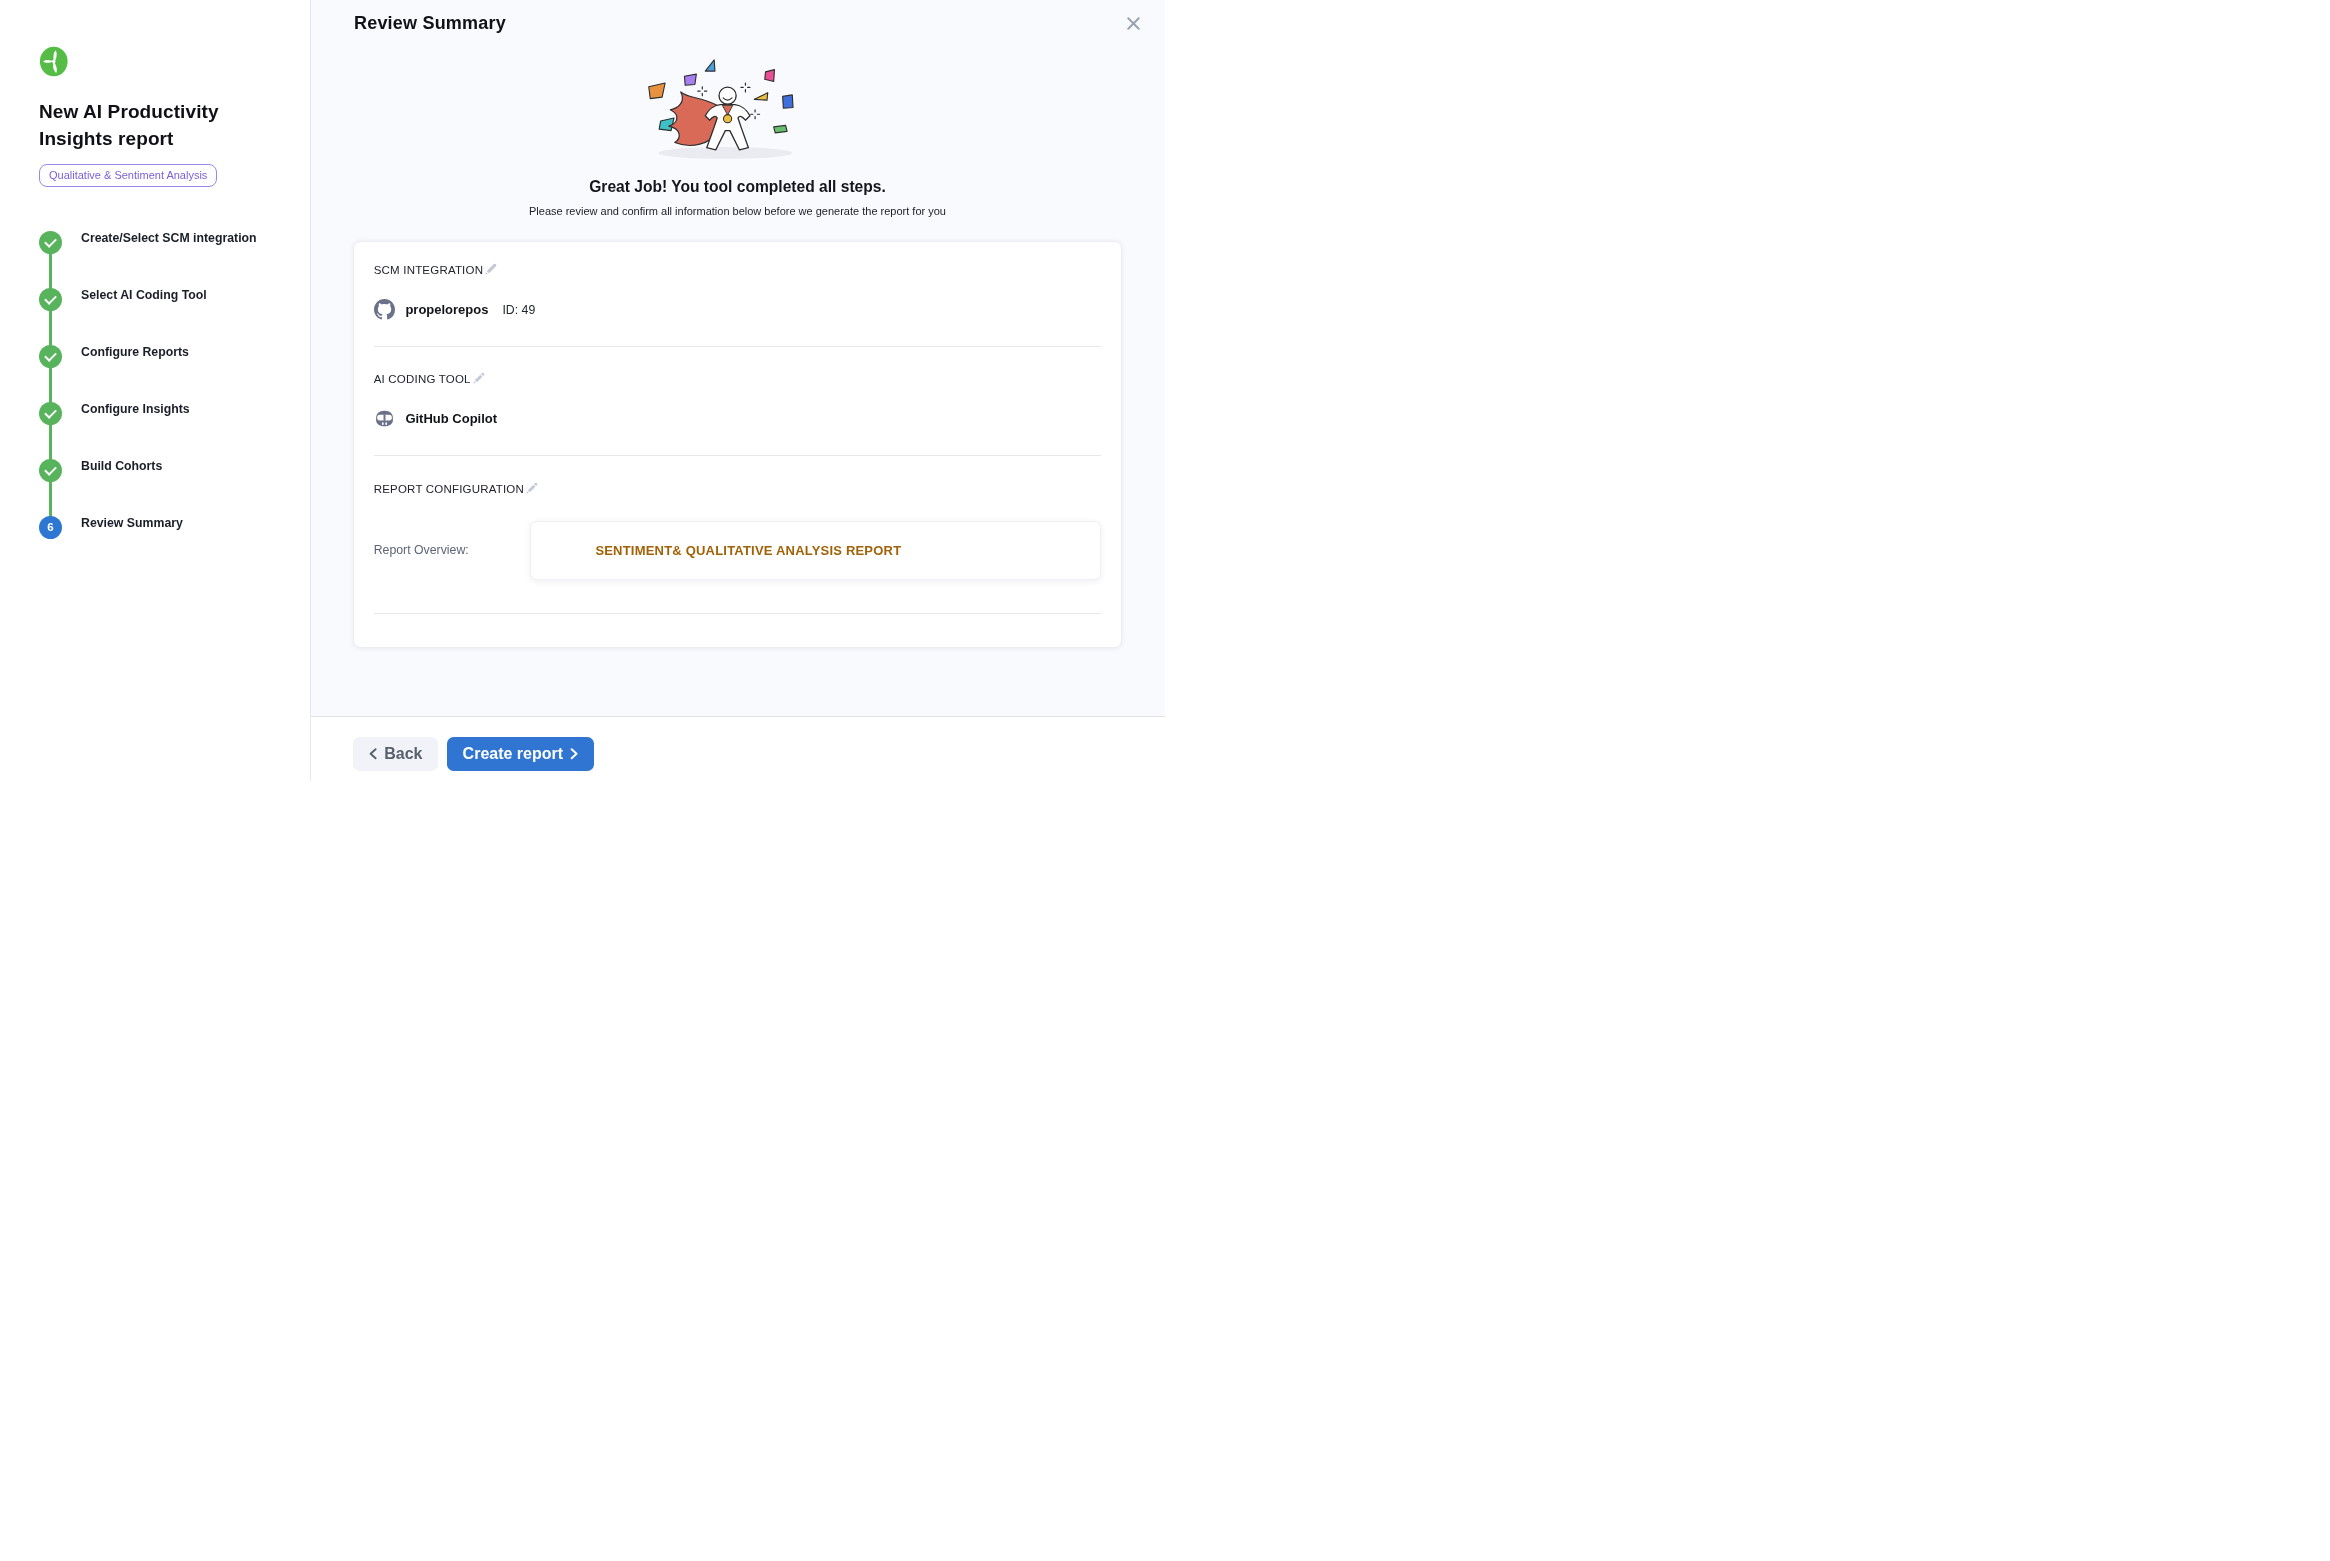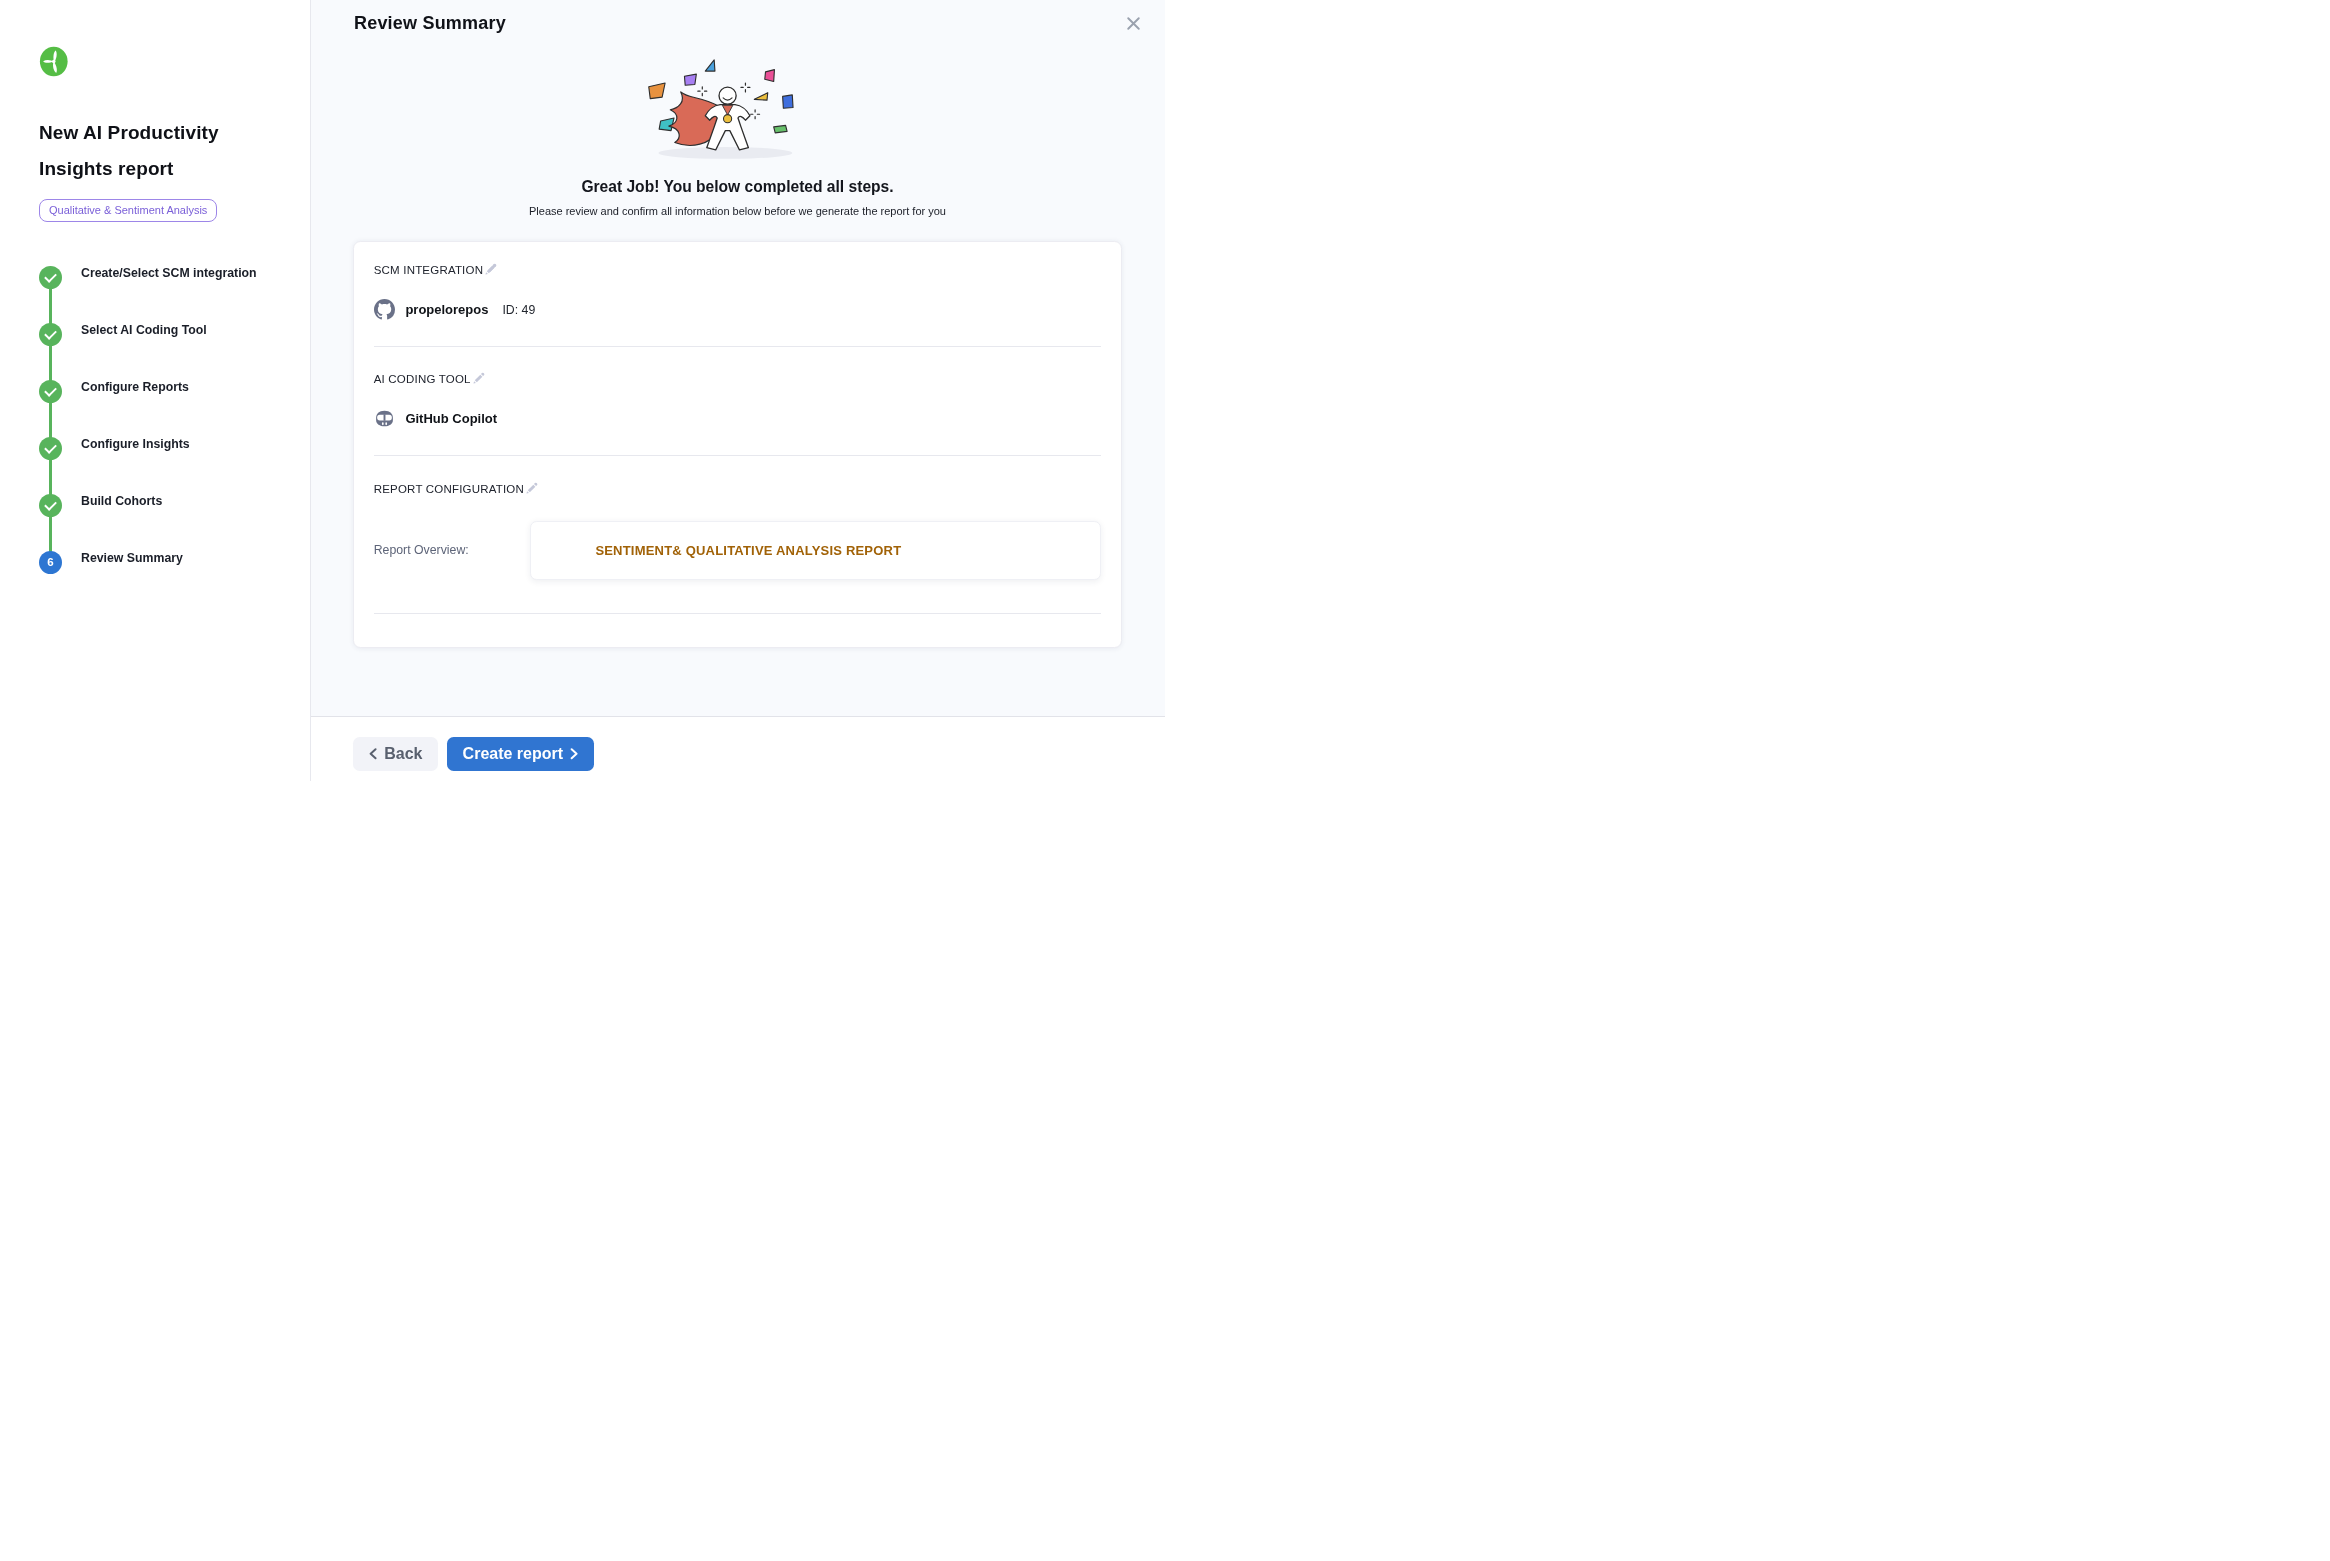--- a/index.html
+++ b/index.html
@@ -7,21 +7,21 @@
     width:1165px;height:781px;display:flex;overflow:hidden;position:relative;
     font-family:"Liberation Sans", sans-serif;color:#14161d;background:#fff;
   }
   
   .sidebar{
     width:311px;min-width:311px;box-sizing:border-box;background:#fff;
     border-right:0.8px solid #e7e8ee;padding:46px 29.5px 0 39px;
   }
   .logo{width:29.5px;height:31px;}
   .sidebar-title{
-    margin:38px 0 0 0;font-size:19px;line-height:36px;font-weight:700;
+    margin:21px 0 0 0;font-size:19px;line-height:27px;font-weight:700;
     color:#0f1117;max-width:234px;letter-spacing:0.1px;
   }
   .badge{
     display:inline-block;margin-top:11.5px;padding:3.3px 9px 4.1px;
     border:1.2px solid #9d86e8;border-radius:8px;color:#7a5fd8;
     font-size:11px;line-height:14px;
   }
   .steps{position:relative;margin-top:44px;}
   .steps .connector{
     position:absolute;left:10.2px;top:11.5px;width:2.5px;height:288px;
@@ -192,21 +192,21 @@
           <path d="M126 68 C118 69 110 75 106 83 L112 89 C116 84 120 82 122 86 L118 98 L108 126 L120 129 L133 103 L139 103 L152 129 L164 126 L154 98 L150 86 C152 82 156 84 160 89 L166 83 C162 75 154 69 146 68 Z" fill="#ffffff" stroke="#2e2e2e" stroke-width="1.8" stroke-linejoin="round"></path>
 
           <path d="M129 69 L136 82 L143 69 Z" fill="#d96a57" stroke="#2e2e2e" stroke-width="1.2"></path>
           <circle cx="136" cy="87" r="5.5" fill="#ecbf3e" stroke="#2e2e2e" stroke-width="1.4"></circle>
 
           <circle cx="136" cy="56" r="11.5" fill="#ffffff" stroke="#2e2e2e" stroke-width="1.8"></circle>
           <path d="M130 59 q6 6 12 0" fill="none" stroke="#2e2e2e" stroke-width="1.5" stroke-linecap="round"></path>
         </svg>
       </div>
 
-      <div class="congrats">Great Job! You below completed all steps.</div>
+      <div class="congrats">Great Job! You tool completed all steps.</div>
       <div class="congrats-sub">Please review and confirm all information below before we generate the report for you</div>
 
       <div class="card">
 
         <div class="section-label-row mt-sec1">
           <span class="section-label">SCM INTEGRATION</span>
           <button class="edit-btn">
             <svg width="14" height="14" viewBox="0 0 17 17" fill="#c5c8d9">
               <path d="M6.2 12.4 L13.1 5.5 L15.6 8.0 L8.7 14.9 Z" transform="translate(0,-4)"></path>
               <path d="M6.2 12.4 L13.1 5.5 L15.6 8.0 L8.7 14.9 Z" transform="rotate(0)" opacity="0"></path>

